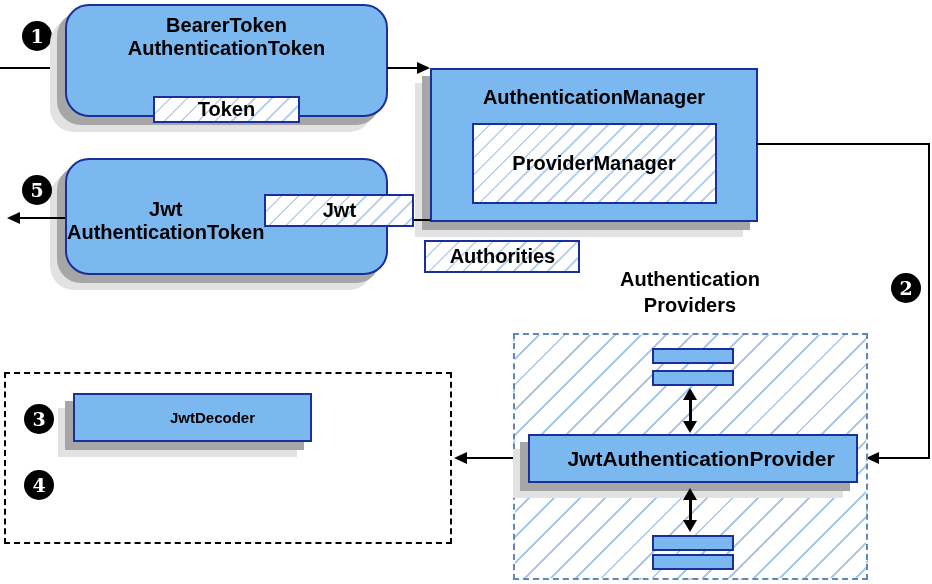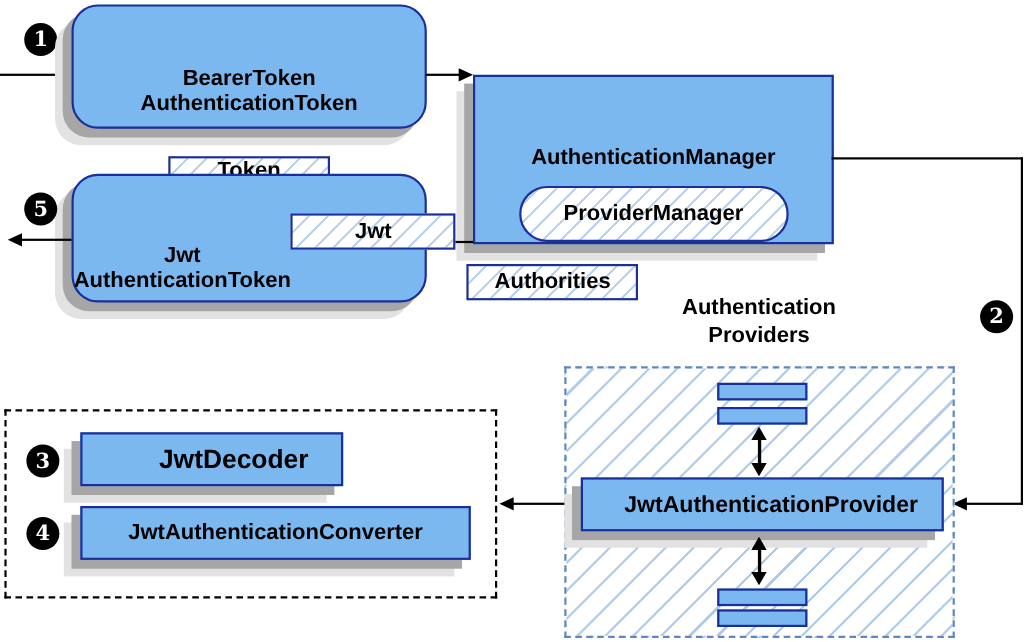--- a/index.html
+++ b/index.html
@@ -6,21 +6,21 @@
   #canvas{
     position:relative;width:932px;height:584px;background:#ffffff;overflow:hidden;
     font-family:"Liberation Sans",sans-serif;color:#000;
   }
   
   .node{
     position:absolute;box-sizing:border-box;background:#7cb8f0;border:2px solid #1b2f9a;
     box-shadow:-8px 8px 0 0 #a6a6a6,-15px 15px 0 0 #e2e2e2;
   }
   .rounded{border-radius:24px;}
-  .node-title{font-weight:bold;font-size:20px;line-height:23px;text-align:center;margin-top:46px;}
+  .node-title{font-weight:bold;font-size:20px;line-height:23px;text-align:center;}
   .hatch-chip{
     box-sizing:border-box;background-color:#fff;border:2px solid #1b2f9a;
     background-image:repeating-linear-gradient(135deg,transparent 0 10px,#b9d3ee 10px 12px);
     display:flex;align-items:center;justify-content:center;font-weight:bold;font-size:20px;
   }
   .flowline{position:absolute;background:#000;}
   .ah-right{position:absolute;width:0;height:0;border-top:6px solid transparent;border-bottom:6px solid transparent;border-left:13px solid #000;}
   .ah-left{position:absolute;width:0;height:0;border-top:6px solid transparent;border-bottom:6px solid transparent;border-right:13px solid #000;}
   .badge{
     position:absolute;width:30px;height:30px;border-radius:50%;background:#000;color:#fff;
@@ -35,21 +35,21 @@
     position:absolute;box-sizing:border-box;width:82px;height:16px;
     background:#7cb8f0;border:2px solid #1b2f9a;
   }
   
   #bearer-box{left:65px;top:4px;width:323px;height:113px;padding-top:8px;
     display:flex;flex-direction:column;align-items:center;}
   #bearer-box .hatch-chip{width:147px;height:33px;margin-top:36px;}
 
   #authmgr-box{left:430px;top:68px;width:328px;height:154px;padding-top:16px;
     display:flex;flex-direction:column;align-items:center;}
-  #provider-manager-chip{width:245px;height:81px;margin-top:14px;border-radius:28px;}
+  #provider-manager-chip{width:245px;height:81px;margin-top:14px;}
 
   #jwttoken-box{left:65px;top:158px;width:323px;height:117px;padding-top:8px;
     display:flex;flex-direction:row;align-items:center;}
   #jwttoken-box .chips{display:flex;gap:10px;margin-top:25px;}
   #jwt-chip{width:150px;height:33px;}
   #authorities-chip{width:156px;height:33px;margin-top:46px;}
 
   #providers-label{position:absolute;left:510px;top:266px;width:360px;text-align:center;
     font-weight:bold;font-size:20px;line-height:26px;}
 
@@ -60,21 +60,21 @@
   }
   #jwtprovider-box{left:528px;top:434px;width:330px;height:49px;
     display:flex;align-items:center;justify-content:center;
     font-weight:bold;font-size:21px;padding-left:16px;}
 
   #converter-dashed-box{
     position:absolute;box-sizing:border-box;left:4px;top:372px;width:448px;height:172px;
     border:2px dashed #000;background:#fff;
   }
   #jwtdecoder-box{left:73px;top:393px;width:239px;height:49px;
-    display:flex;align-items:center;justify-content:center;font-weight:bold;font-size:24px;padding-left:40px;}
+    display:flex;align-items:center;justify-content:center;font-weight:bold;font-size:15px;padding-left:40px;}
   #jwtconverter-box{left:73px;top:460px;width:355px;height:49px;
     display:flex;align-items:center;justify-content:center;font-weight:bold;font-size:20px;}
 </style>
 </head>
 <body>
 
 <div id="canvas">
 
   <div class="flowline" style="left:0;top:67px;width:65px;height:2px;"></div>
   <div class="badge" style="left:22px;top:21px;">
@@ -166,20 +166,17 @@
 
   <div id="converter-dashed-box"></div>
 
   <div class="node" id="jwtdecoder-box">
     <span>JwtDecoder</span>
   </div>
   <div class="badge" style="left:24px;top:404px;">
     <span>3</span>
   </div>
 
-  <div class="node" id="jwtconverter-box">
-    <span>JwtAuthenticationConverter</span>
-  </div>
   <div class="badge" style="left:24px;top:470px;">
     <span>4</span>
   </div>
 
 </div>
 
 </body></html>

